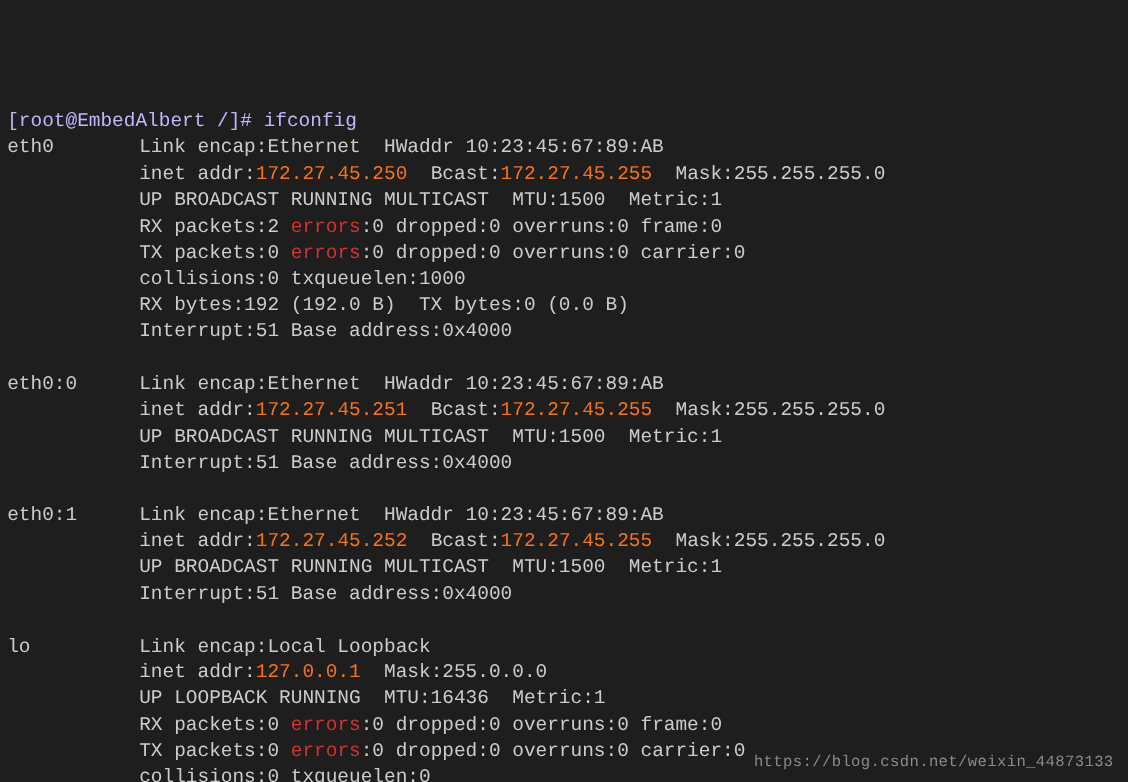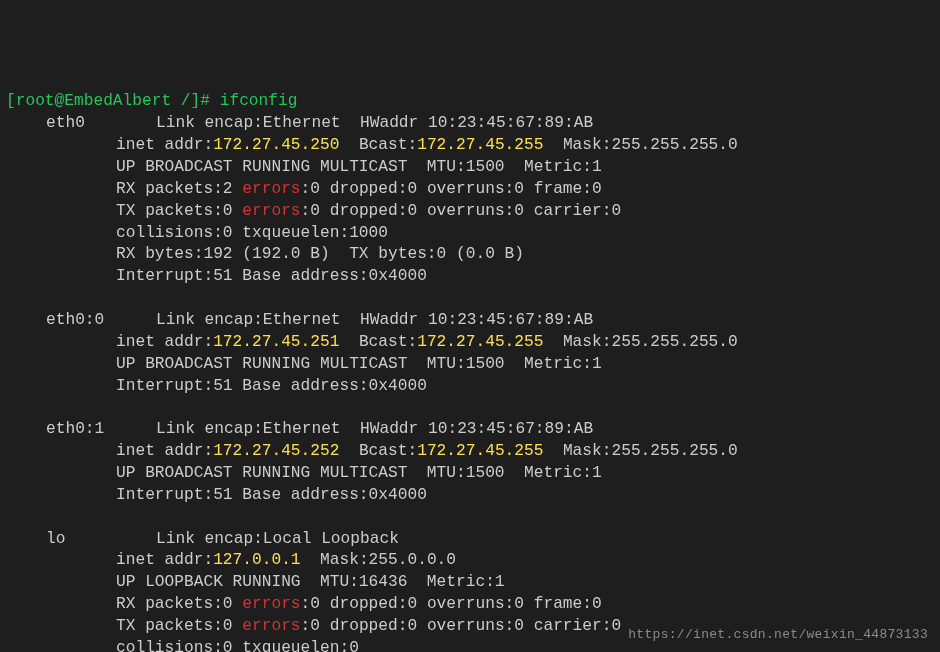--- a/index.html
+++ b/index.html
@@ -8,37 +8,37 @@
     color: #d4d4d4;
     font-family: 'Consolas', 'Monaco', 'Courier New', monospace;
     font-size: 16.2px;
     line-height: 1.35;
     padding: 4px 6px;
     white-space: pre;
     width: 940px;
     height: 652px;
     overflow: hidden;
   }
-  .prompt { color: #22c55e; }
-  .iface-col { display: inline-block; width: 110px; vertical-align: top; margin-left: 40px; }
+  .prompt { color: #c4b5fd; }
+  .iface-col { display: inline-block; width: 110px; vertical-align: top; }
   .indent { padding-left: 110px; }
-  .magenta { color: #fde047; }
+  .magenta { color: #f97316; }
   .red { color: #d43232; text-align: right; }
   .txt { color: #cccccc; }
   .watermark {
     position: absolute;
     right: 12px;
     bottom: 8px;
     color: #8a8a8a;
     font-size: 13px;
     letter-spacing: 0.3px;
   }
 </style>
 </head>
 <body>
 
 
 
 <div id="terminal"><div><span class="prompt">[root@EmbedAlbert /]# ifconfig</span></div><div><span class="iface-col txt">eth0</span><span class="txt">Link encap:Ethernet  HWaddr 10:23:45:67:89:AB  </span></div><div class="indent"><span class="txt">inet addr:</span><span class="magenta">172.27.45.250</span><span class="txt">  Bcast:</span><span class="magenta">172.27.45.255</span><span class="txt">  Mask:255.255.255.0</span></div><div class="indent"><span class="txt">UP BROADCAST RUNNING MULTICAST  MTU:1500  Metric:1</span></div><div class="indent"><span class="txt">RX packets:2 </span><span class="red">errors</span><span class="txt">:0 dropped:0 overruns:0 frame:0</span></div><div class="indent"><span class="txt">TX packets:0 </span><span class="red">errors</span><span class="txt">:0 dropped:0 overruns:0 carrier:0</span></div><div class="indent"><span class="txt">collisions:0 txqueuelen:1000 </span></div><div class="indent"><span class="txt">RX bytes:192 (192.0 B)  TX bytes:0 (0.0 B)</span></div><div class="indent"><span class="txt">Interrupt:51 Base address:0x4000</span></div><div> </div><div><span class="iface-col txt">eth0:0</span><span class="txt">Link encap:Ethernet  HWaddr 10:23:45:67:89:AB  </span></div><div class="indent"><span class="txt">inet addr:</span><span class="magenta">172.27.45.251</span><span class="txt">  Bcast:</span><span class="magenta">172.27.45.255</span><span class="txt">  Mask:255.255.255.0</span></div><div class="indent"><span class="txt">UP BROADCAST RUNNING MULTICAST  MTU:1500  Metric:1</span></div><div class="indent"><span class="txt">Interrupt:51 Base address:0x4000</span></div><div> </div><div><span class="iface-col txt">eth0:1</span><span class="txt">Link encap:Ethernet  HWaddr 10:23:45:67:89:AB  </span></div><div class="indent"><span class="txt">inet addr:</span><span class="magenta">172.27.45.252</span><span class="txt">  Bcast:</span><span class="magenta">172.27.45.255</span><span class="txt">  Mask:255.255.255.0</span></div><div class="indent"><span class="txt">UP BROADCAST RUNNING MULTICAST  MTU:1500  Metric:1</span></div><div class="indent"><span class="txt">Interrupt:51 Base address:0x4000</span></div><div> </div><div><span class="iface-col txt">lo</span><span class="txt">Link encap:Local Loopback  </span></div><div class="indent"><span class="txt">inet addr:</span><span class="magenta">127.0.0.1</span><span class="txt">  Mask:255.0.0.0</span></div><div class="indent"><span class="txt">UP LOOPBACK RUNNING  MTU:16436  Metric:1</span></div><div class="indent"><span class="txt">RX packets:0 </span><span class="red">errors</span><span class="txt">:0 dropped:0 overruns:0 frame:0</span></div><div class="indent"><span class="txt">TX packets:0 </span><span class="red">errors</span><span class="txt">:0 dropped:0 overruns:0 carrier:0</span></div><div class="indent"><span class="txt">collisions:0 txqueuelen:0 </span></div></div>
-<div class="watermark">https://inet.csdn.net/weixin_44873133</div>
+<div class="watermark">https://blog.csdn.net/weixin_44873133</div>
 
 
 
 
 </body></html>

